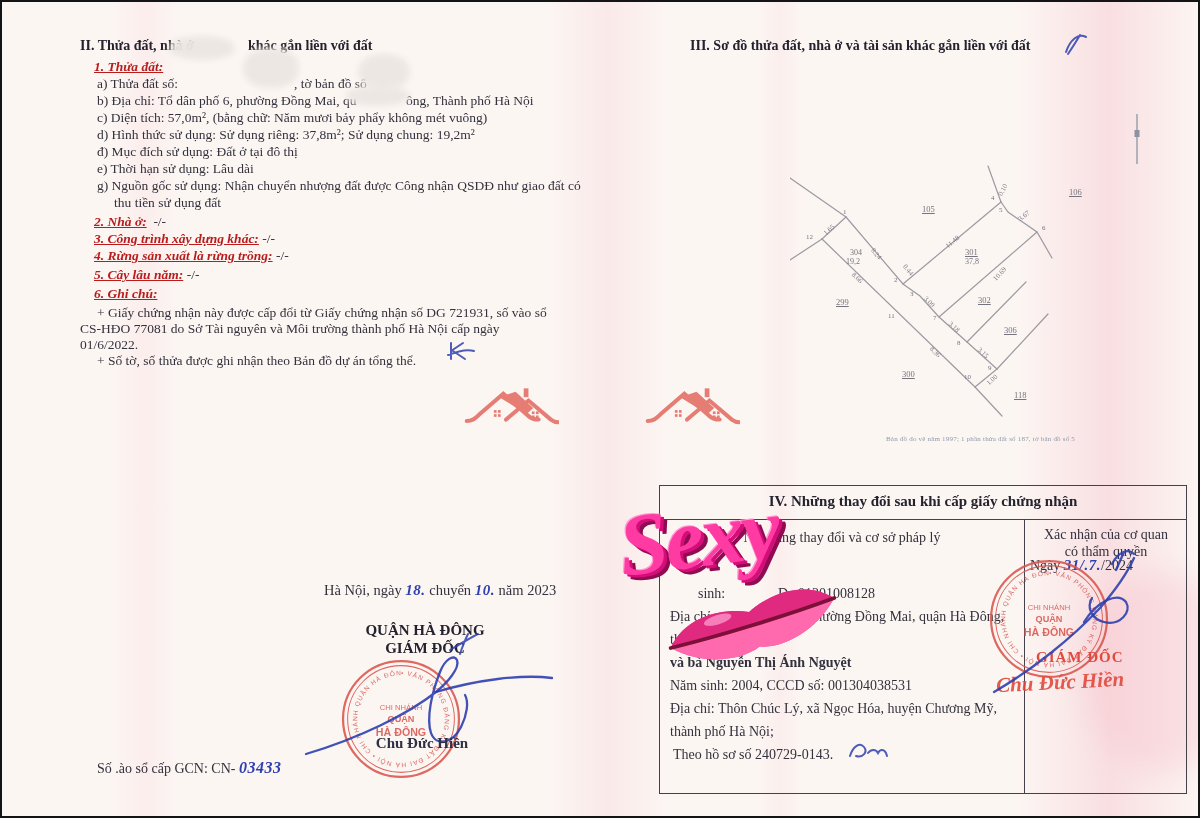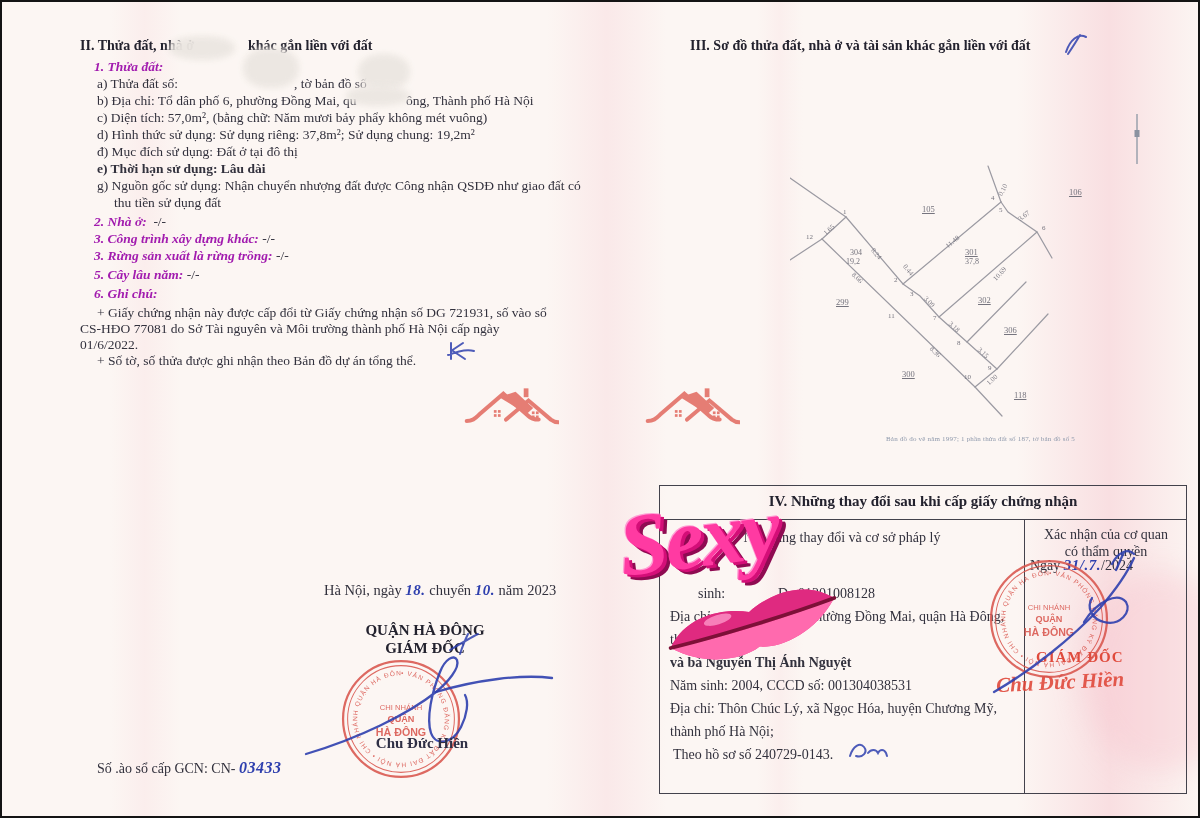--- a/index.html
+++ b/index.html
@@ -2,21 +2,21 @@
 <html><head>
 <meta charset="utf-8">
 <style>
   html,body{margin:0;padding:0;background:#888;}
   #page{position:relative;width:1200px;height:818px;overflow:hidden;
         background:#fcf6f3;border:2px solid #141414;box-sizing:border-box;
         font-family:"Liberation Serif","DejaVu Serif",serif;color:#32313d;}
   .streak{position:absolute;top:0;height:818px;pointer-events:none;}
   .ln{position:absolute;white-space:nowrap;font-size:13.5px;line-height:16px;}
   .b{font-weight:bold;color:#23222e;}
-  .bi{font-weight:bold;font-style:italic;color:#a21caf;}
+  .bi{font-weight:bold;font-style:italic;color:#b91c1c;text-decoration:underline;}
   .hw{font-style:italic;font-weight:bold;color:#2e3fae;letter-spacing:.5px;}
   .blob{position:absolute;background:#ece7e2;border-radius:45%;filter:blur(3px);opacity:.96;}
   .mark{position:absolute;}
   .mark path{stroke:#2e3fae;stroke-width:2;fill:none;stroke-linecap:round;opacity:.85;}
   
   #diagram{position:absolute;left:788px;top:162px;width:322px;height:262px;}
   #diagram svg{position:absolute;left:0;top:0;}
   .dlbl{position:absolute;font-size:7.5px;color:#75747e;transform-origin:center;white-space:nowrap;}
   .dlbl.p{text-decoration:underline;font-size:8.5px;}
   .dlbl.a{font-size:8px;}
@@ -61,27 +61,27 @@
   <div class="ln b" style="left:78px;top:36px;font-size:14px;">II. Thửa đất, nhà ở</div>
   <div class="ln b" style="left:246px;top:36px;font-size:14px;">khác gắn liền với đất</div>
   <div class="ln bi" style="left:92px;top:57px;">1. Thửa đất:</div>
   <div class="ln" style="left:95px;top:74px;">a) Thửa đất số:</div>
   <div class="ln" style="left:292px;top:74px;">, tờ bản đồ số</div>
   <div class="ln" style="left:95px;top:91px;">b) Địa chỉ:  Tổ dân phố 6, phường Đồng Mai, qu</div>
   <div class="ln" style="left:404px;top:91px;">ông, Thành phố Hà Nội</div>
   <div class="ln" style="left:95px;top:108px;">c) Diện tích: 57,0m², (bằng chữ: Năm mươi bảy phẩy không mét vuông)</div>
   <div class="ln" style="left:95px;top:125px;">d) Hình thức sử dụng:   Sử dụng riêng: 37,8m²; Sử dụng chung: 19,2m²</div>
   <div class="ln" style="left:95px;top:142px;">đ) Mục đích sử dụng:  Đất ở tại đô thị</div>
-  <div class="ln" style="left:95px;top:159px;font-weight:bold;">e) Thời hạn sử dụng:   Lâu dài</div>
+  <div class="ln" style="left:95px;top:159px;">e) Thời hạn sử dụng:   Lâu dài</div>
   <div class="ln" style="left:95px;top:176px;">g) Nguồn gốc sử dụng:  Nhận chuyển nhượng đất được Công nhận QSDĐ như giao đất có</div>
   <div class="ln" style="left:112px;top:193px;">thu tiền sử dụng đất</div>
 
   <div class="ln" style="left:92px;top:212px;"><span class="bi">2. Nhà ở:</span>&nbsp; <span>-/-</span></div>
   <div class="ln" style="left:92px;top:229px;"><span class="bi">3. Công trình xây dựng khác:</span> <span>-/-</span></div>
-  <div class="ln" style="left:92px;top:246px;"><span class="bi">3. Rừng sản xuất là rừng trồng:</span> <span>-/-</span></div>
+  <div class="ln" style="left:92px;top:246px;"><span class="bi">4. Rừng sản xuất là rừng trồng:</span> <span>-/-</span></div>
   <div class="ln" style="left:92px;top:265px;"><span class="bi">5. Cây lâu năm:</span> <span>-/-</span></div>
   <div class="ln" style="left:92px;top:284px;"><span class="bi">6. Ghi chú:</span></div>
   <div class="ln" style="left:95px;top:303px;">+ Giấy chứng nhận này được cấp đổi từ Giấy chứng nhận số DG 721931, số vào sổ</div>
   <div class="ln" style="left:78px;top:319px;">CS-HĐO 77081 do Sở Tài nguyên và Môi trường thành phố Hà Nội cấp ngày</div>
   <div class="ln" style="left:78px;top:335px;">01/6/2022.</div>
   <div class="ln" style="left:95px;top:351px;">+ Số tờ, số thửa được ghi nhận theo Bản đồ dự án tổng thể.</div>
 
   <div class="blob" style="left:167px;top:34px;width:66px;height:24px;"></div>
   <div class="blob" style="left:241px;top:46px;width:56px;height:40px;"></div>
   <div class="blob" style="left:356px;top:52px;width:52px;height:36px;"></div>

